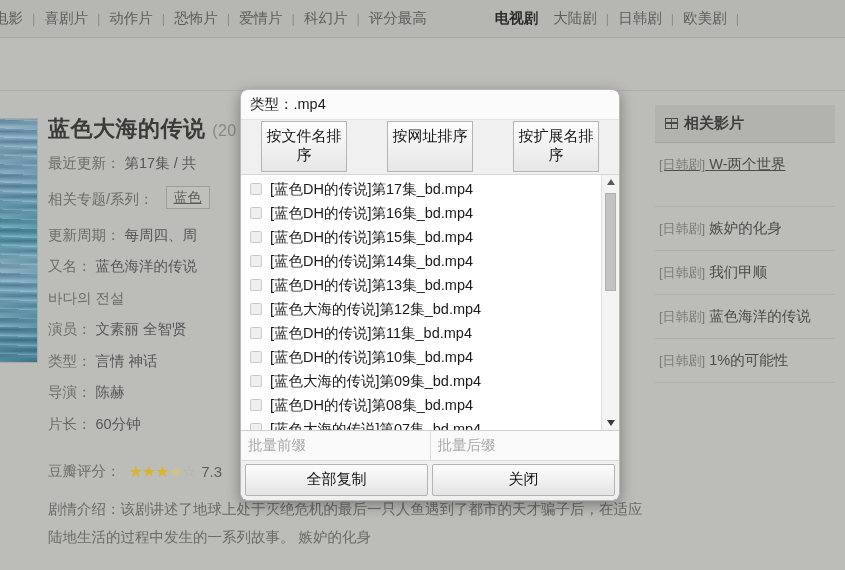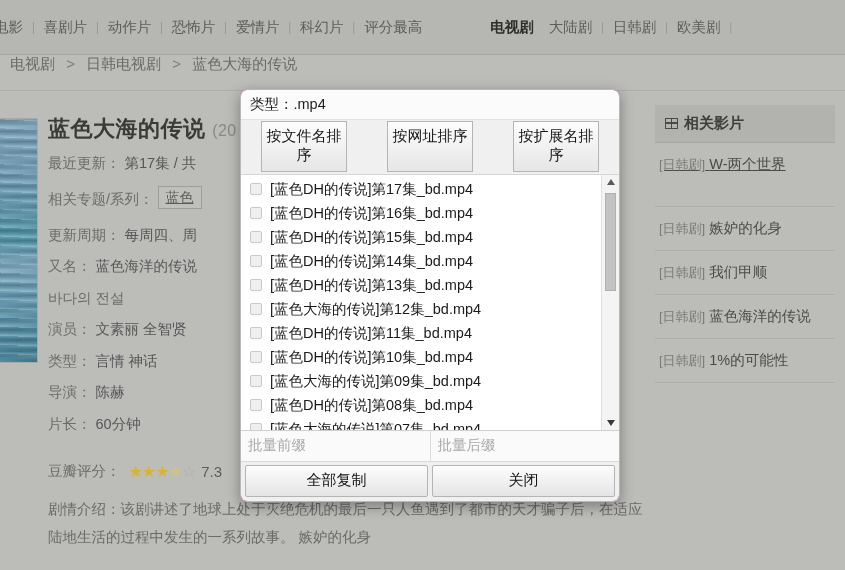--- a/index.html
+++ b/index.html
@@ -8,23 +8,23 @@
     font-family:"Liberation Sans","DejaVu Sans",sans-serif;
     background:#b9b9b6;
     -webkit-font-smoothing:antialiased;
   }
 
   
   #page{position:absolute;inset:0;background:#bcbcb9;}
 
   
   .topnav{
-    position:absolute;left:0;top:0;width:845px;height:55px;
+    position:absolute;left:0;top:0;width:845px;height:38px;
     background:#b6b6b3;border-bottom:1px solid #a6a6a3;
-    display:flex;align-items:center;box-sizing:border-box;font-family:Liberation Serif, serif;
+    display:flex;align-items:center;box-sizing:border-box;
   }
   .navleft{display:flex;align-items:center;padding-left:0;}
   .navright{display:flex;align-items:center;margin-left:68px;}
   .navitem{
     font-size:14.5px;color:#5d5d5b;white-space:nowrap;padding:0 0px;
   }
   .navitem.first{margin-left:-6px;}
   .navitem.active{color:#2c2c2b;font-weight:bold;}
   .navsep{color:#8d8d8a;font-size:13px;padding:0 9px;}
   .navgap{width:15px;}
@@ -54,21 +54,21 @@
   .title{
     font-size:22px;font-weight:bold;color:#3a3a38;letter-spacing:.5px;
     line-height:1;margin-bottom:16px;
   }
   .title .year{font-size:16px;font-weight:normal;color:#66666399;}
   .row{font-size:14.5px;color:#6c6c6a;line-height:1;margin-bottom:17px;white-space:nowrap;}
   .row .lbl{color:#6c6c6a;}
   .row .val{color:#57575a;}
   .boxlink{
     display:inline-block;border:1px solid #9d9d9a;background:#bfbfbc;
-    padding:3px 7px 4px 7px;margin-left:0;position:relative;top:-2px;
+    padding:3px 7px 4px 7px;margin-left:8px;position:relative;top:-2px;
     color:#5b5b59;text-decoration:underline;font-size:14px;
   }
   .korean{font-size:14.5px;color:#6c6c6a;line-height:1;margin-bottom:17px;}
 
   
   .ratingrow{
     position:absolute;left:48px;top:460px;display:flex;align-items:center;
     font-size:14.5px;color:#6c6c6a;white-space:nowrap;
   }
   .stars{margin:0 6px 0 8px;letter-spacing:-1px;font-size:16px;color:#d9b52e;}
@@ -149,21 +149,21 @@
   .sb-arrow i{display:block;width:0;height:0;border-left:4.5px solid transparent;border-right:4.5px solid transparent;}
   .sb-arrow.up i{border-bottom:6px solid #5a5a5a;}
   .sb-arrow.down i{border-top:6px solid #3a3a3a;}
   .sb-thumb{
     position:absolute;left:3px;width:11px;top:18px;height:98px;
     background:#c3c3c3;border:1px solid #b0b0b0;box-sizing:border-box;
   }
   .dlg-inputs{display:flex;background:#fafafa;border-bottom:1px solid #dadada;}
   .dlg-inputs input{
     flex:1;border:none;outline:none;background:transparent;
-    font-family:Liberation Serif, serif;font-size:14.5px;color:#333;padding:6px 6px 7px 7px;
+    font-family:Liberation Sans, sans-serif;font-size:14.5px;color:#333;padding:6px 6px 7px 7px;
     min-width:0;
   }
   .dlg-inputs input::placeholder{color:#a9a9a9;}
   .dlg-inputs .divider{width:1px;background:#dcdcdc;}
   .dlg-actions{display:flex;background:#f0f0f0;padding:3px 2px 4px 2px;}
   .actbtn{
     flex:1;margin:0 2px;background:linear-gradient(#fdfdfd,#e4e4e4);
     border:1px solid #b4b4b4;border-radius:2px;text-align:center;
     font-size:15px;color:#141414;padding:5px 0 6px 0;cursor:default;
   }
@@ -194,27 +194,20 @@
       <span class="navgap"></span>
       <span class="navitem">大陆剧</span>
       <span class="navsep">|</span>
       <span class="navitem">日韩剧</span>
       <span class="navsep">|</span>
       <span class="navitem">欧美剧</span>
       <span class="navsep">|</span>
     </div>
   </div>
 
-  <div class="crumbs">
-    <span>电视剧</span>
-    <span class="sep">&gt;</span>
-    <span>日韩电视剧</span>
-    <span class="sep">&gt;</span>
-    <span>蓝色大海的传说</span>
-  </div>
   <div class="crumbline"></div>
 
   <div class="poster"></div>
 
   <div class="infoblk">
     <div class="title">
       <span>蓝色大海的传说</span>
       <span class="year">(20</span>
     </div>
 

